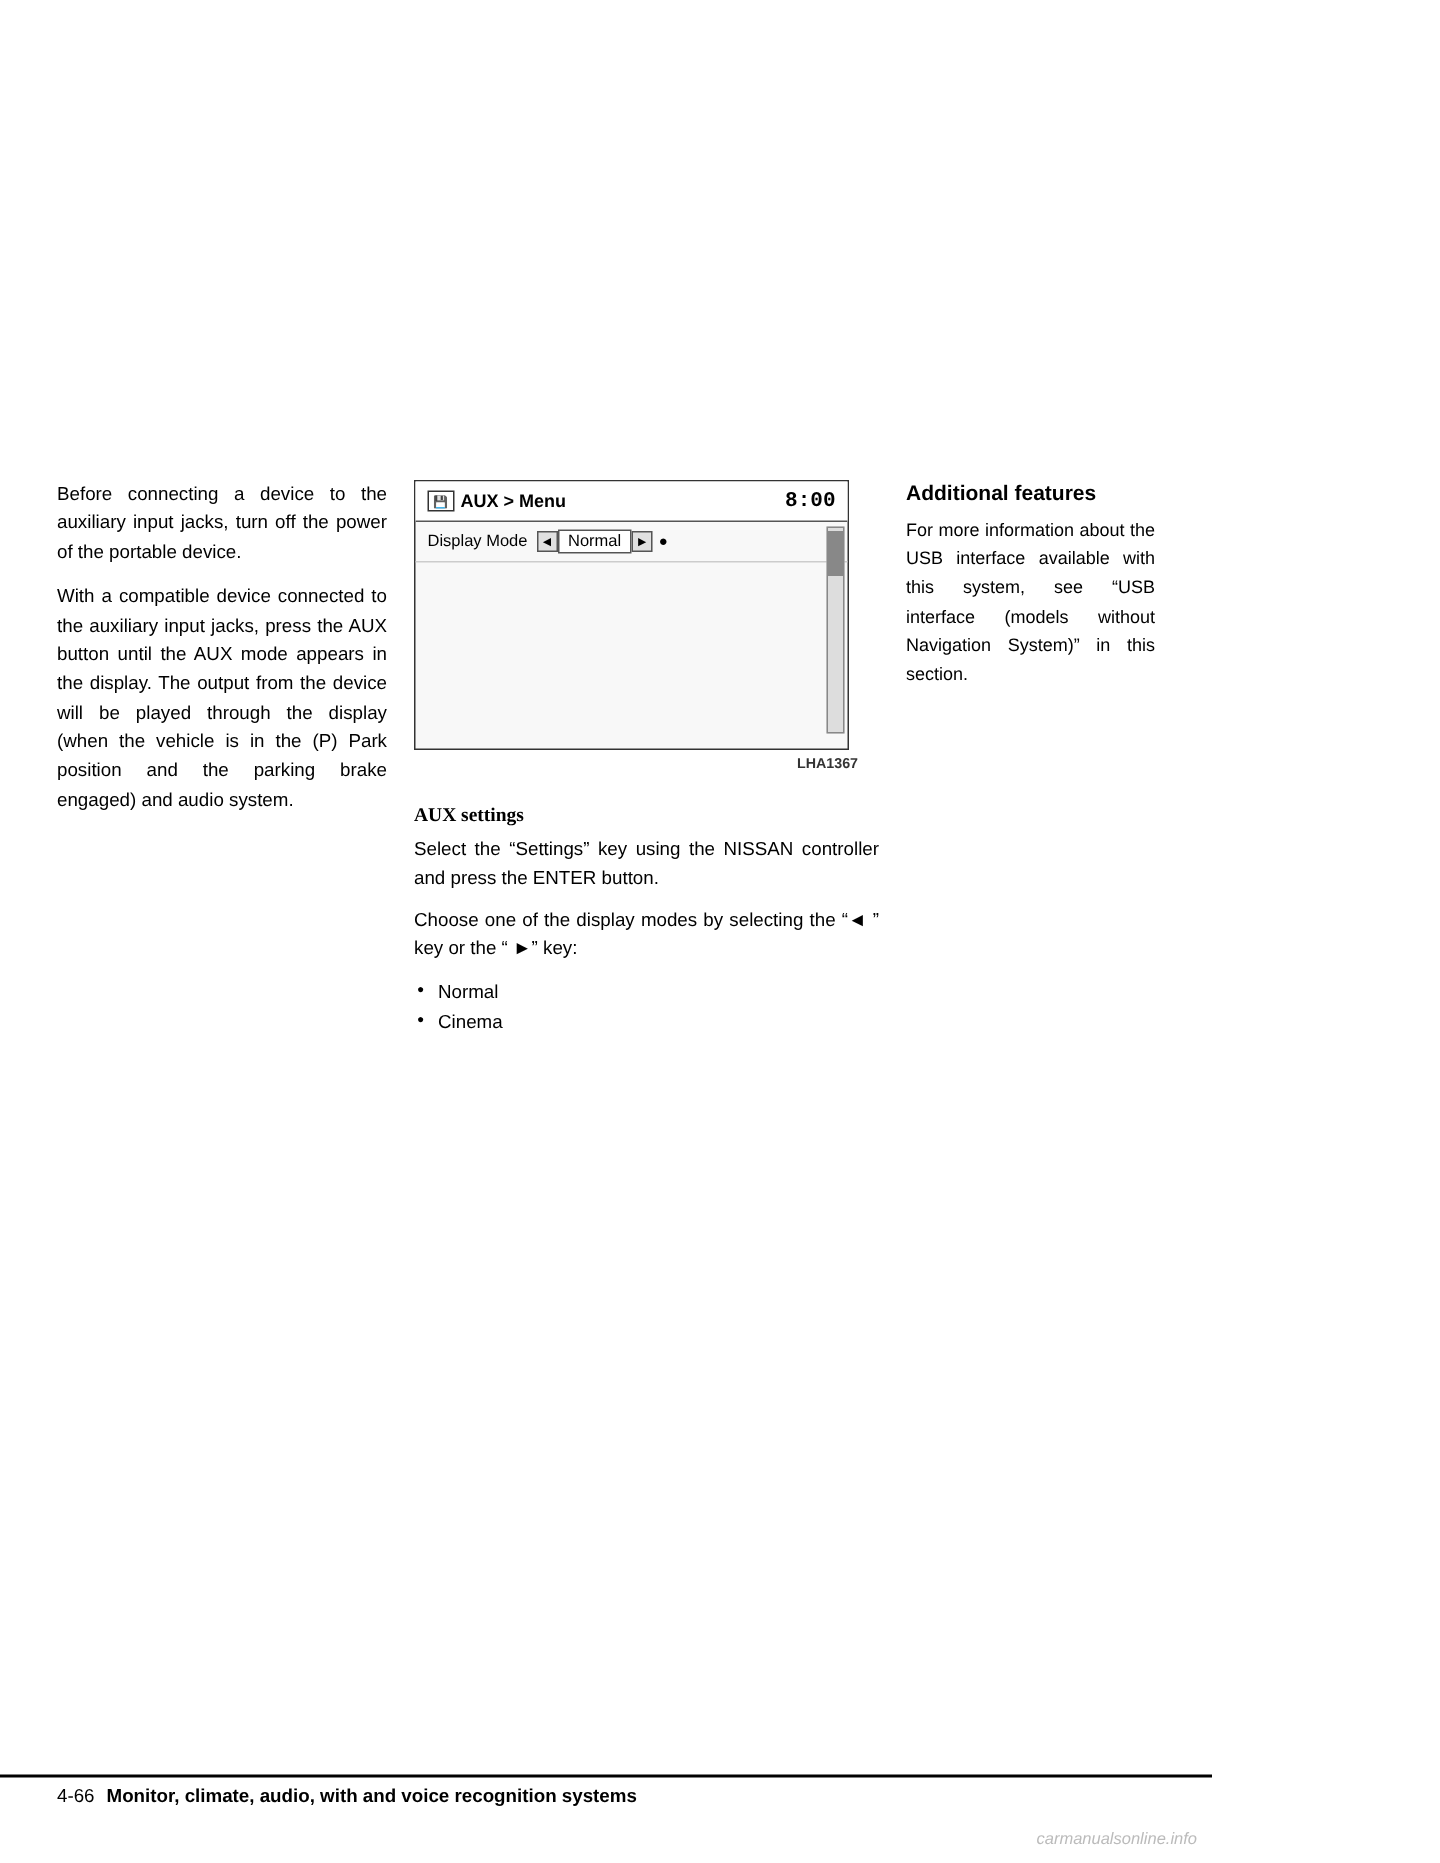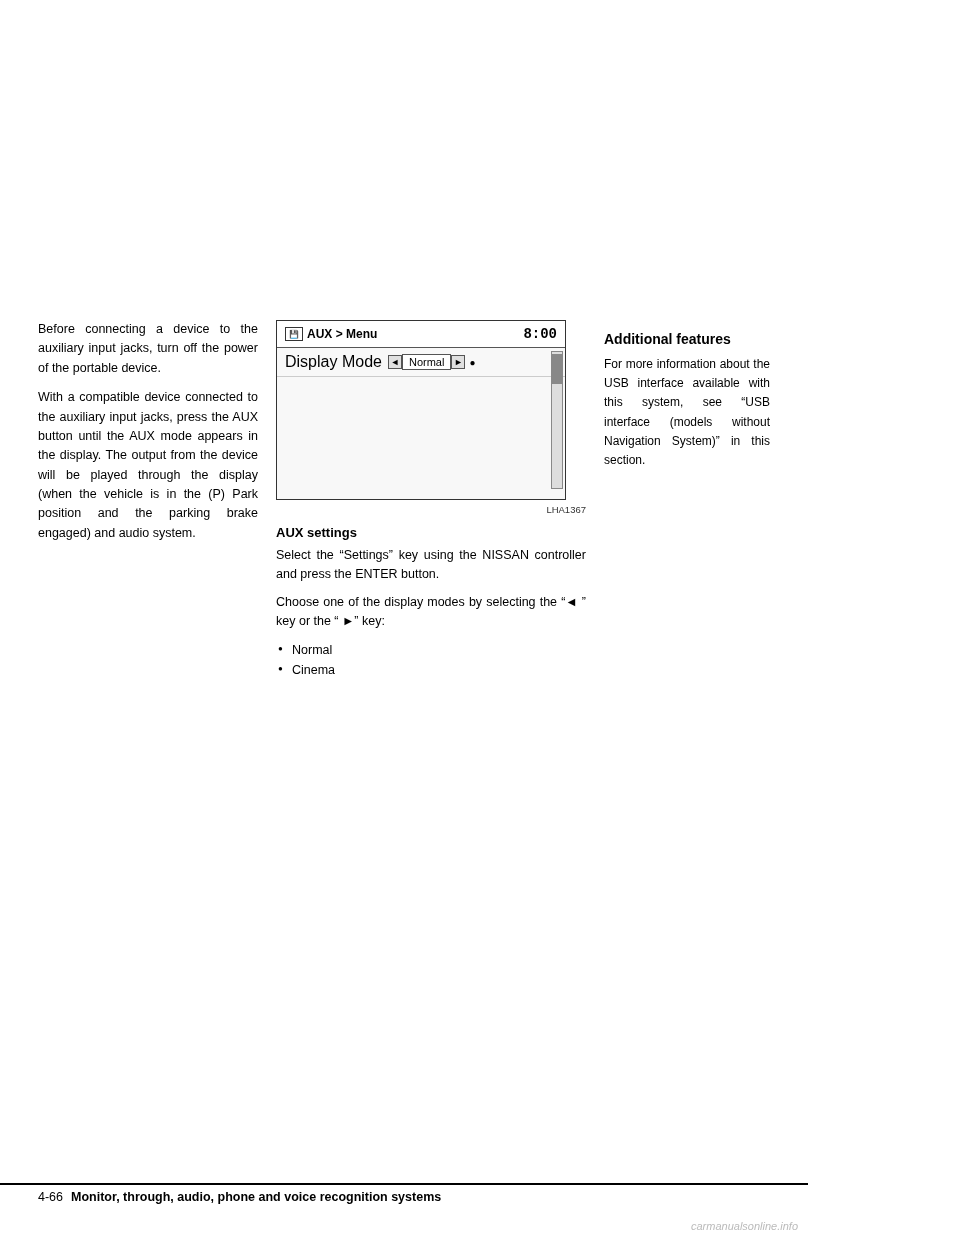--- a/index.html
+++ b/index.html
@@ -34,21 +34,20 @@
       flex-shrink: 0;
     }
 
     .col-middle {
       width: 310px;
       flex-shrink: 0;
     }
 
     .col-right {
       flex: 1;
-      margin-top: 11px;
     }
 
     
     .para {
       font-size: 12.5px;
       line-height: 1.55;
       text-align: justify;
       margin-bottom: 10px;
     }
 
@@ -99,21 +98,21 @@
 
     .display-row {
       display: flex;
       align-items: center;
       padding: 5px 8px;
       font-size: 11.5px;
       border-bottom: 1px solid #ccc;
     }
 
     .display-mode-label {
-      font-size: 16px;
+      font-size: 11px;
       margin-right: 6px;
       text-align: center;
     }
 
     .arrow-btn {
       width: 14px;
       height: 14px;
       border: 1px solid #555;
       background: #e0e0e0;
       display: inline-flex;
@@ -146,29 +145,31 @@
       width: 10px;
       height: 30px;
       background: #888;
       margin: 2px auto;
     }
 
     .display-caption {
       font-size: 9.5px;
       text-align: right;
       margin-top: 2px;
-      margin-right: 0;
+      margin-right: 14px;
       color: #333;
+      font-weight: bold;
     }
 
     .panel-label {
       font-size: 13px;
       font-weight: bold;
-      margin-top: 10px;
+      margin-top: 20px;
       margin-bottom: 6px;
+      font-family: Liberation Serif, serif;
     }
 
     .middle-para {
       font-size: 12.5px;
       line-height: 1.55;
       text-align: justify;
       margin-bottom: 8px;
     }
 
     .bullet-list {
@@ -305,18 +306,18 @@
       <div class="section-title">Additional features</div>
 
 
       <p class="right-para">For more information about the USB interface available with this system, see “USB interface (models without Navigation System)” in this section.</p>
     </div>
 
   </div>
 
   <div class="footer">
     <span class="footer-page">4-66</span>
-    <span class="footer-text">Monitor, through, audio, phone and voice recognition systems</span>
+    <span class="footer-text">Monitor, climate, audio, with and voice recognition systems</span>
   </div>
 
   <div class="watermark">carmanualsonline.info</div>
 
 </div>
 
 </body></html>

